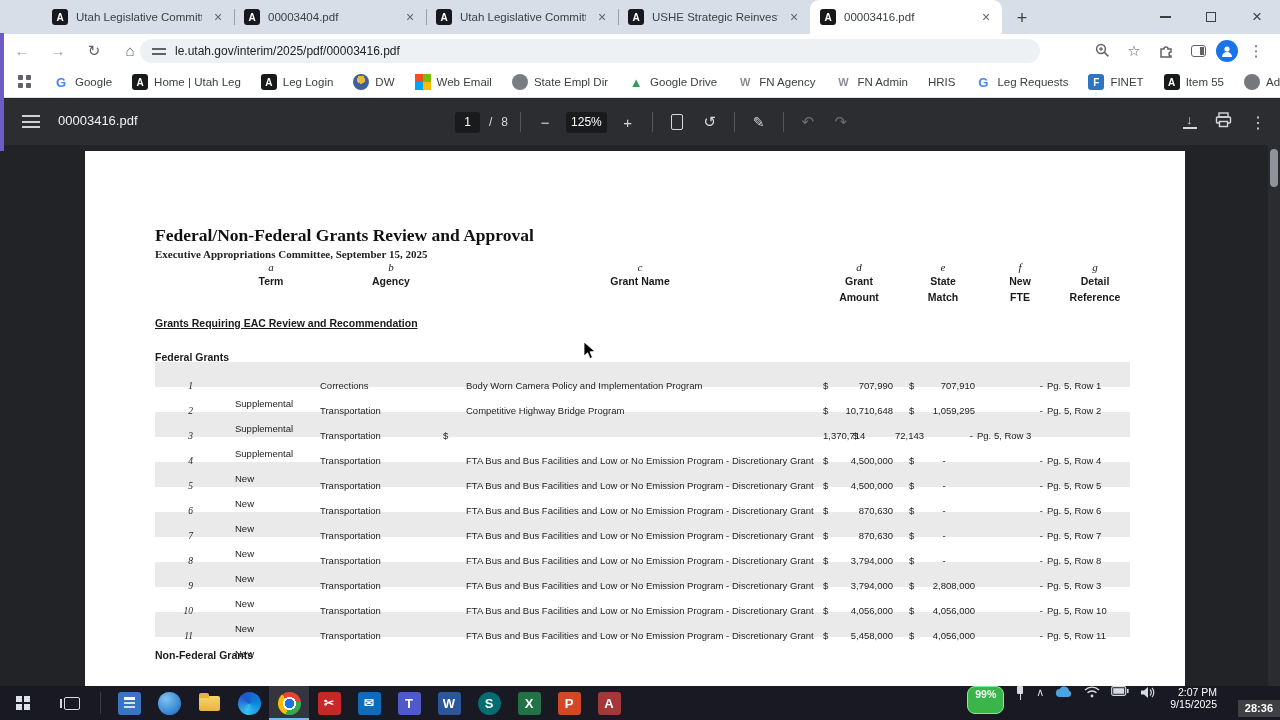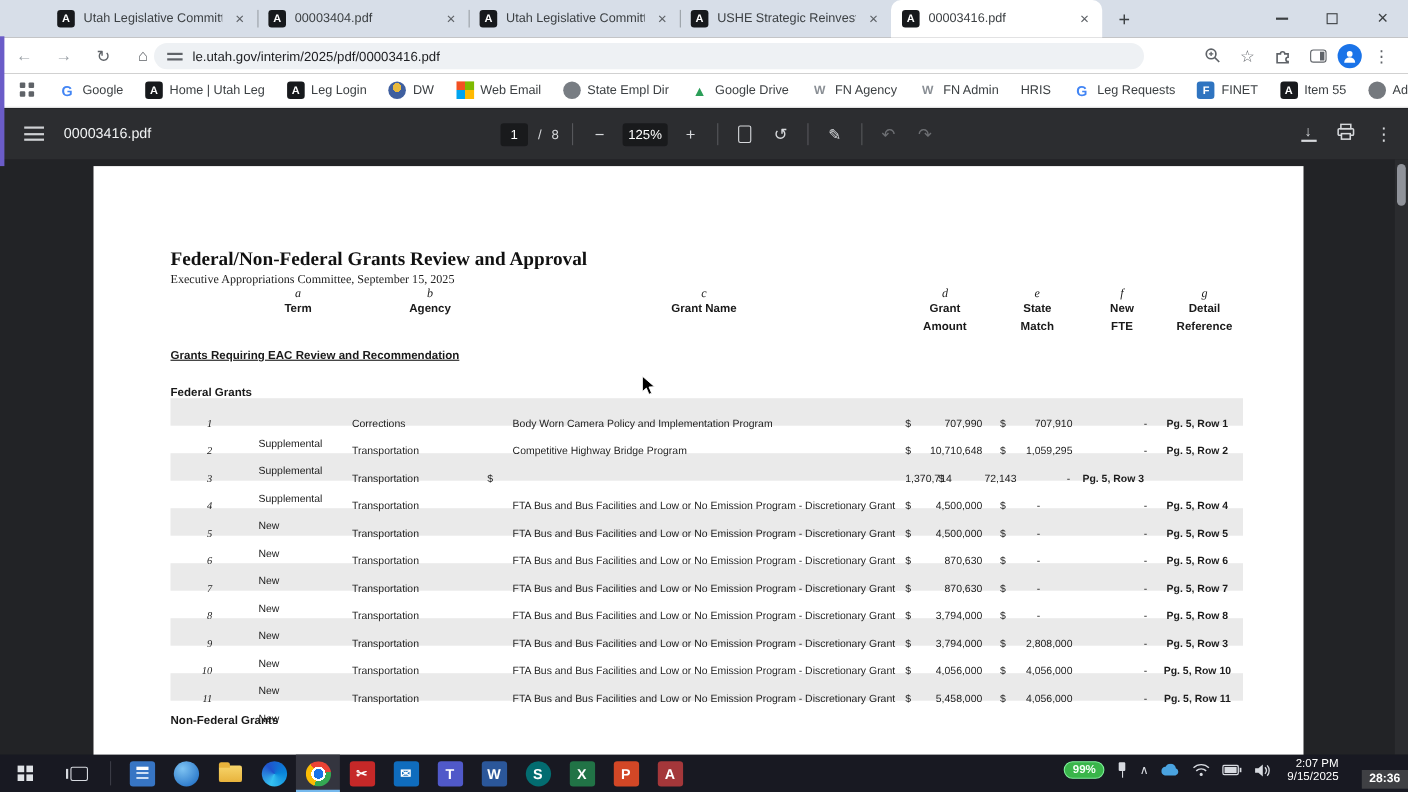--- a/index.html
+++ b/index.html
@@ -98,41 +98,41 @@
 
   
   .viewer { position:absolute; left:0; top:145px; width:1280px; height:541px; background:#222326; }
   .vscroll { position:absolute; right:0; top:0; width:12px; height:541px; background:#2b2c2f; }
   .vthumb { position:absolute; right:2px; top:4px; width:8px; height:38px; background:#90939a; border-radius:4px; }
   .page { position:absolute; left:85px; top:6px; width:1100px; height:560px; background:#ffffff; color:#1a1a1a; }
 
   .doc-title { position:absolute; left:70px; top:74px; font-family:"Liberation Serif", serif;
                font-weight:bold; font-size:17.5px; color:#111; }
   .doc-subtitle { position:absolute; left:70px; top:97px; font-family:"Liberation Serif", serif;
-                  font-weight:normal; font-size:11px; color:#222; }
+                  font-weight:bold; font-size:11px; color:#222; }
   .hdr { position:absolute; transform:translateX(-50%); text-align:center; width:120px; }
   .hdr i  { display:block; font-family:"Liberation Serif", serif; font-size:11px; font-style:italic; }
   .hdr b  { display:block; font-size:10.5px; font-weight:bold; line-height:16px; }
   .section-heading { position:absolute; left:70px; top:166px; font-size:10.5px; font-weight:bold;
                      text-decoration:underline; }
   .group-heading { position:absolute; left:70px; font-size:10.5px; font-weight:bold; }
   .fed { top:200px; } .nonfed { top:498px; }
 
   .grants-table { position:absolute; left:70px; top:211px; width:975px; }
   .grow { display:grid; align-items:center; height:25px;
           grid-template-columns:50px 92px 146px 380px 16px 56px 18px 64px 70px 1fr;
           font-size:9.5px; color:#1c1c1c; }
   .grow.shaded { background:#eaeaea; }
   .c-num { text-align:right; padding-right:12px; font-family:"Liberation Serif", serif; font-style:italic; }
   .c-term { padding-left:30px;margin-top:36px; } .c-agency { padding-left:23px; } .c-name { padding-left:23px; white-space:nowrap; }
   .c-cur { text-align:left; } .c-amt { text-align:right; padding-right:2px; }
   .c-cur2 { padding-left:14px; } .c-match { text-align:right; padding-right:2px; }
   .c-match.dash { text-align:center; }
   .c-fte { text-align:right; padding-right:4px; }
-  .c-ref { text-align:center; font-weight:700; }
+  .c-ref { text-align:left; font-weight:400; }
   .nonfed-row { position:absolute; left:70px; top:538px; width:975px; display:grid;
                 grid-template-columns:50px 710px 1fr; font-size:9.5px; height:22px; align-items:center;
                 border-bottom:1px solid #4d7c0f;margin-top:28px; }
   .nf-text { padding-left:30px; }
   .nf-ref { text-align:center; }
 
   .cursor { position:absolute; left:498px; top:190px; }
 
   
   .taskbar { position:absolute; left:0; top:686px; width:1280px; height:34px; background:#181922;
@@ -170,21 +170,21 @@
   .tico[data-app="snipping-tool"]::before { content:"✂"; font-size:12px; }
   .tico[data-app="outlook"] { background:#0f6cbd; }
   .tico[data-app="outlook"]::before { content:"✉"; font-size:12px; }
   .tico[data-app="teams"] { background:#5059c9; } .tico[data-app="teams"]::before { content:"T"; }
   .tico[data-app="word"] { background:#2b579a; } .tico[data-app="word"]::before { content:"W"; }
   .tico[data-app="sharepoint"] { background:#036c70; border-radius:50%; } .tico[data-app="sharepoint"]::before { content:"S"; }
   .tico[data-app="excel"] { background:#217346; } .tico[data-app="excel"]::before { content:"X"; }
   .tico[data-app="powerpoint"] { background:#d24726; } .tico[data-app="powerpoint"]::before { content:"P"; }
   .tico[data-app="access"] { background:#a4373a; } .tico[data-app="access"]::before { content:"A"; }
 
-  .tray { position:absolute; right:0; top:0; height:28px; display:flex; align-items:center; gap:11px; padding-right:2px; }
+  .tray { position:absolute; right:0; top:0; height:28px; display:flex; gap:11px; padding-right:2px; }
   .battbadge { background:#39b54a; border:1px solid #7ef09a; border-radius:8px; color:#f2fff5;
                font-size:10.5px; font-weight:bold; padding:1px 7px; }
   .plug-icon { width:10px; height:14px; position:relative; }
   .plug-icon::before { content:""; position:absolute; left:2px; top:0; width:6px; height:8px; background:#d7dae0; border-radius:1px; }
   .plug-icon::after { content:""; position:absolute; left:4.3px; top:8px; width:1.6px; height:6px; background:#d7dae0; }
   .chev { color:#d7dae0; font-size:11px; }
   .chev::before { content:"∧"; }
   .tray svg { display:block; }
   .clock { text-align:right; color:#fff; font-size:10.5px; line-height:12px; padding-left:4px; }
   .rec-timer { position:absolute; right:0; top:700px; background:#3f4044; color:#fff; font-size:11px;

